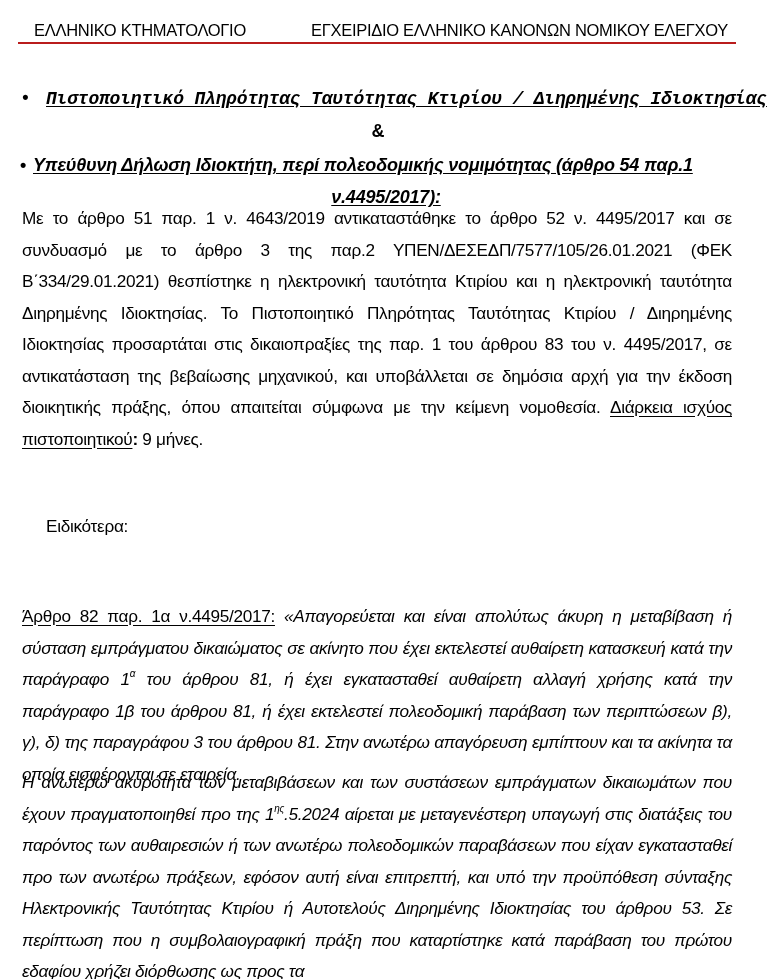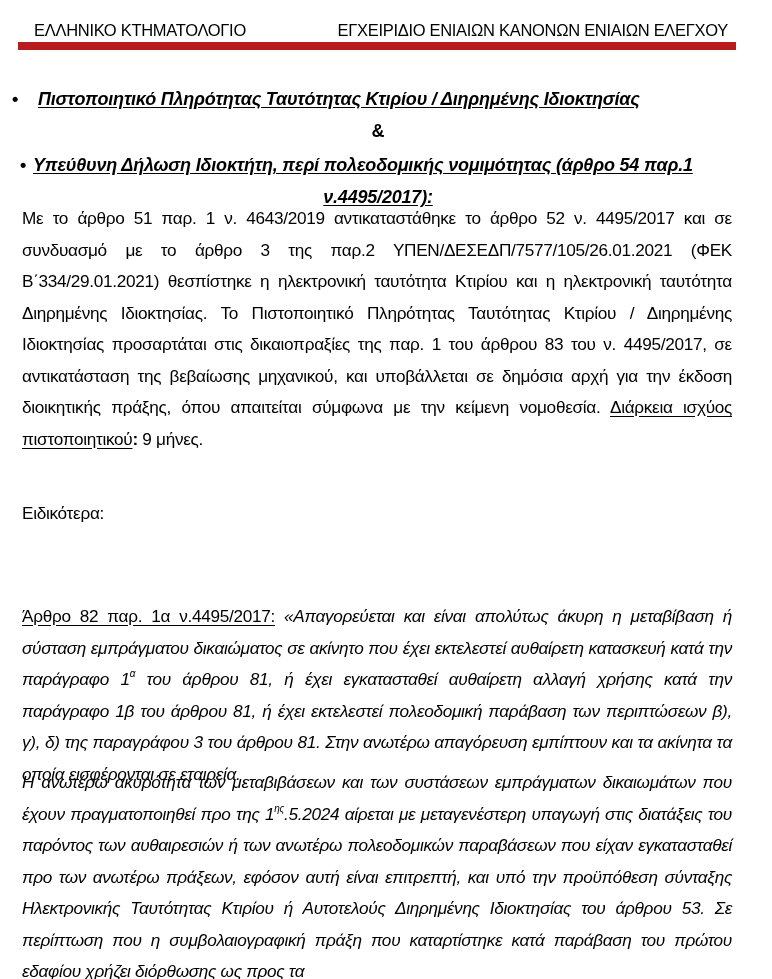--- a/index.html
+++ b/index.html
@@ -2,60 +2,60 @@
 <html><head>
   <meta charset="utf-8">
   <style>
     html, body { margin: 0; padding: 0; background: #ffffff; }
     body {
       width: 772px; height: 979px; overflow: hidden; position: relative;
       font-family: "Liberation Sans", sans-serif; color: #000;
     }
     .header {
       position: absolute; left: 18px; top: 20px; width: 718px; height: 22px;
-      border-bottom: 8px solid #b91c1c;
+      border-bottom: 2px solid #b91c1c;
       font-size: 16.5px; letter-spacing: -0.3px;
       display: flex; justify-content: space-between; align-items: flex-end;
     }
     .header span { padding-bottom: 2px; }
     .hdr-left { margin-left: 16px; }
     .hdr-right { margin-right: 8px; }
 
     .titles { position: absolute; left: 0; top: 86px; width: 772px; }
     .title-line {
       position: absolute; font-weight: bold; font-style: italic; font-size: 18px;
       letter-spacing: -0.2px; white-space: nowrap;
     }
     .title-line u { text-decoration: underline; text-underline-offset: 2px; }
     .bullet { font-style: normal; font-weight: bold; display: inline-block; }
-    #t1 { left: 12px; top: 3px; }
+    #t1 { left: 20px; top: 3px; font-family: Liberation Mono, monospace; }
     #t1 .bullet { width: 26px; }
     #amp { left: 0; width: 756px; text-align: center; top: 35px; font-style: normal; }
     #t2 { left: 20px; top: 69px; }
     #t2 .bullet { width: 13px; }
-    #t2b { left: 8px; width: 740px; text-align: center; top: 101px; }
+    #t2b { left: 16px; width: 740px; text-align: center; top: 101px; }
 
     .para {
       position: absolute; left: 22px; width: 710px;
       font-size: 17.2px; line-height: 31.5px; text-align: justify; letter-spacing: -0.3px;
     }
     #p1 { top: 203px; }
-    #p2 { top: 498px; }
+    #p2 { top: 511px; margin-left: 24px; }
     #p3 { top: 601px; }
     #p3 .q { font-style: italic; }
     #p4 { top: 767px; font-style: italic; }
     .ul { text-decoration: underline; text-underline-offset: 3px; }
     sup { font-size: 10px; line-height: 0; vertical-align: 8px; }
   </style>
 </head>
 <body>
 
 <div class="header">
   <span class="hdr-left">ΕΛΛΗΝΙΚΟ ΚΤΗΜΑΤΟΛΟΓΙΟ</span>
-  <span class="hdr-right">ΕΓΧΕΙΡΙΔΙΟ ΕΝΙΑΙΩΝ ΚΑΝΟΝΩΝ ΕΝΙΑΙΩΝ ΕΛΕΓΧΟΥ</span>
+  <span class="hdr-right">ΕΓΧΕΙΡΙΔΙΟ ΕΛΛΗΝΙΚΟ ΚΑΝΟΝΩΝ ΝΟΜΙΚΟΥ ΕΛΕΓΧΟΥ</span>
 </div>
 
 <div class="titles">
   <div class="title-line" id="t1">
     <span class="bullet">•</span><u>Πιστοποιητικό Πληρότητας Ταυτότητας Κτιρίου / Διηρημένης Ιδιοκτησίας</u>
   </div>
   <div class="title-line" id="amp">&amp;</div>
   <div class="title-line" id="t2">
     <span class="bullet">•</span><u>Υπεύθυνη Δήλωση Ιδιοκτήτη, περί πολεοδομικής νομιμότητας  (άρθρο 54 παρ.1</u>
   </div>

